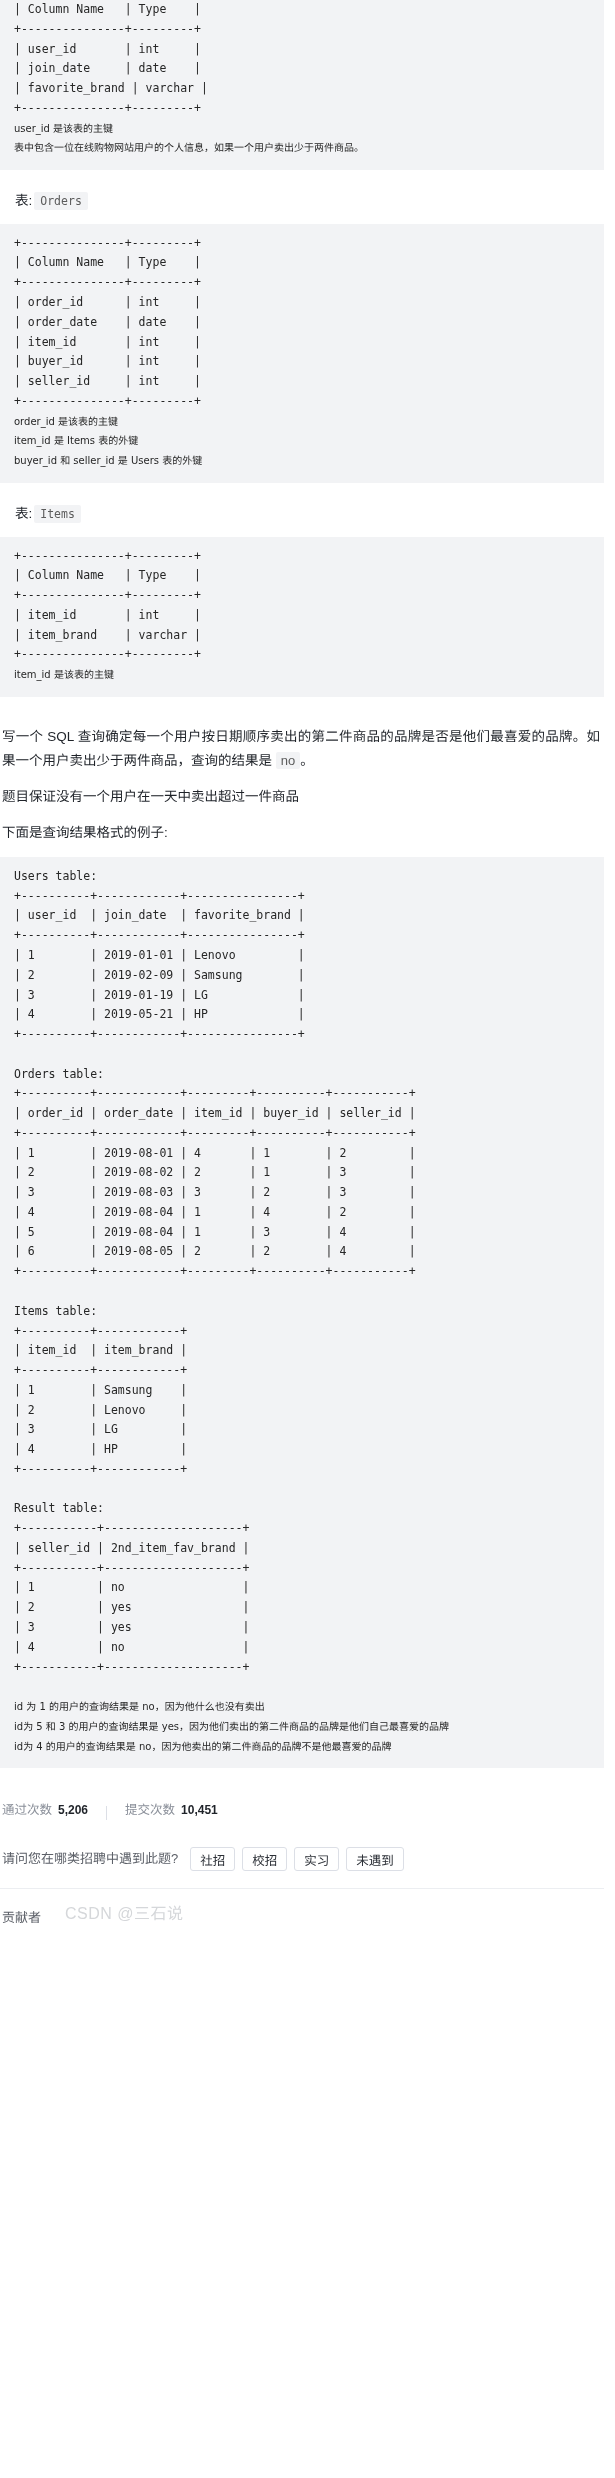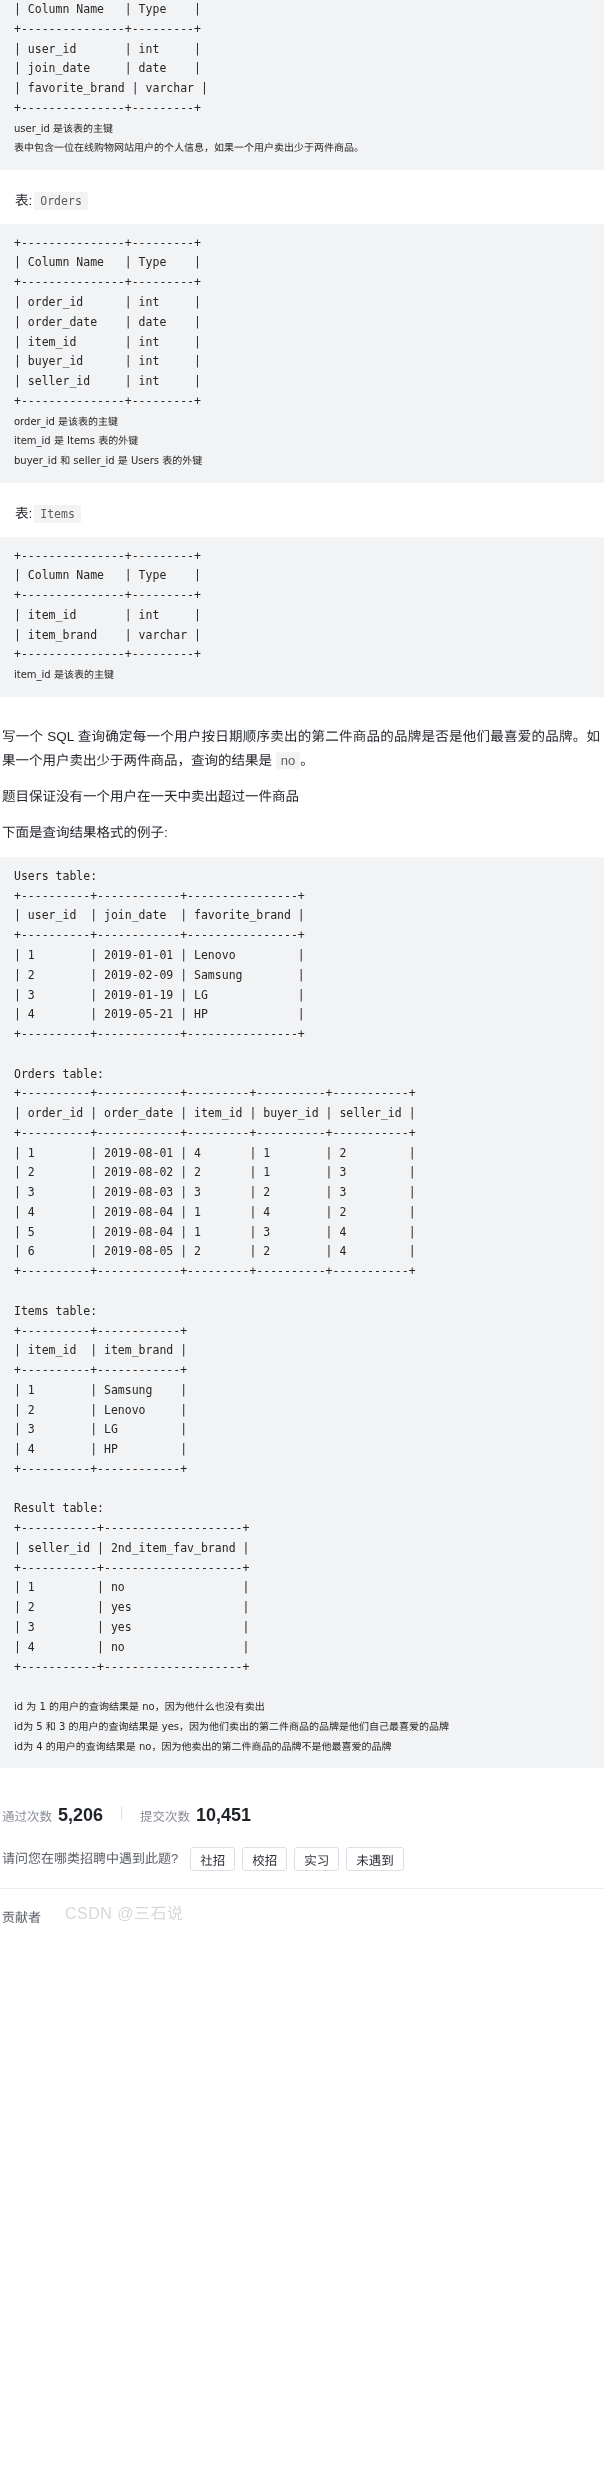--- a/index.html
+++ b/index.html
@@ -88,21 +88,21 @@
   .stats-row {
     display: flex;
     align-items: flex-start;
     padding: 0 2px;
     font-size: 12.5px;
     color: #7b7b7b;
     height: 26px;
   }
   .stats-item { display: flex; align-items: baseline; }
   .stats-label { color: #8a8f99; margin-right: 6px; }
-  .stats-value { color: #1f2329; font-weight: bold; font-size: 18px; }
+  .stats-value { color: #1f2329; font-weight: bold; font-size: 12px; }
   .stats-divider {
     width: 1px;
     height: 14px;
     background: #dcdfe6;
     margin: 0 18px;
     align-self: center;
   }
 
   
   .recruit-row {

